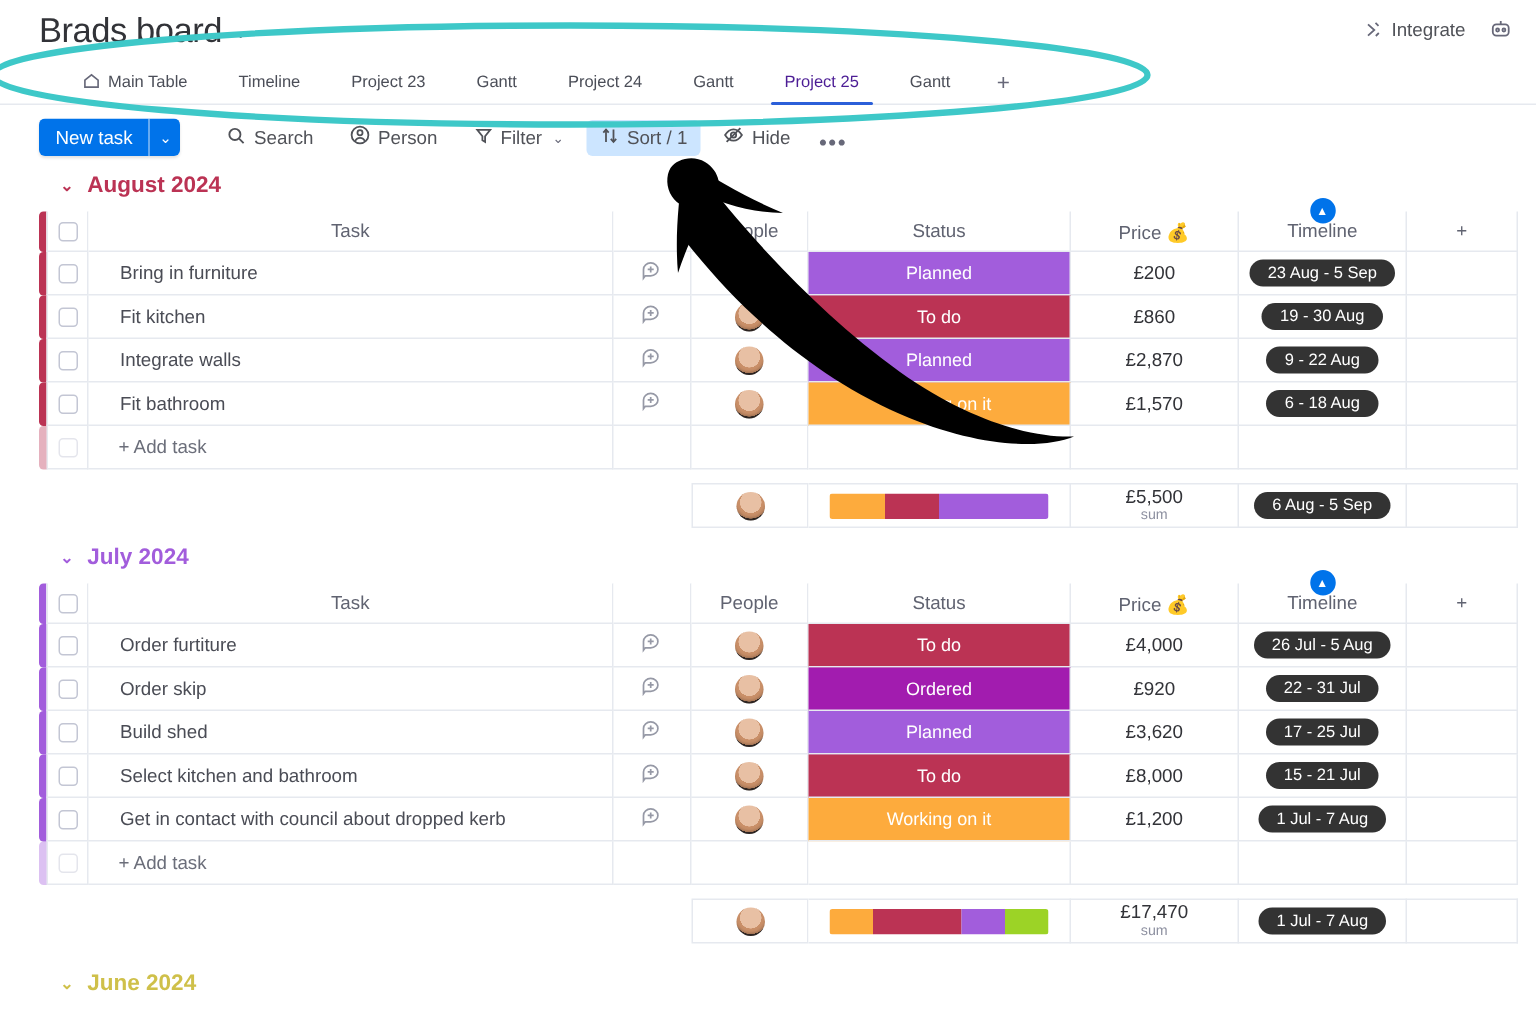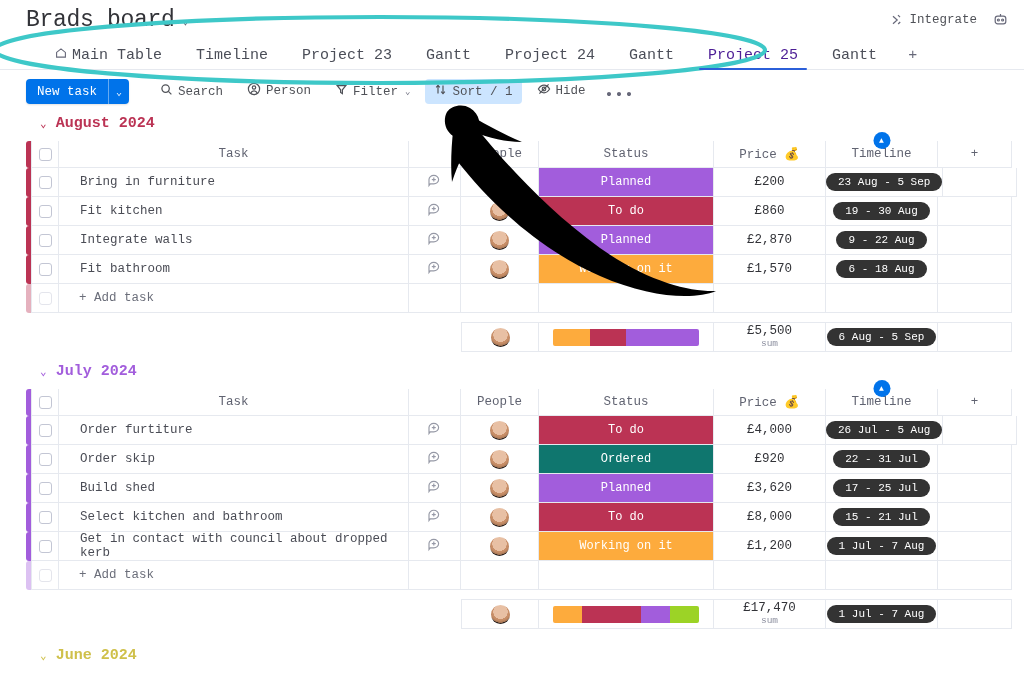--- a/index.html
+++ b/index.html
@@ -3,34 +3,34 @@
 <meta charset="utf-8">
 <style>
   * { box-sizing: border-box; margin: 0; padding: 0; }
   html, body {
     width: 1024px; height: 683px;
     background: #ffffff;
     font-family: "Liberation Sans", sans-serif;
     color: #323338;
     overflow: hidden;
   }
-  #root { position: relative; width: 1024px; height: 683px; overflow: hidden; font-family: Liberation Mono, monospace; }
+  #root { position: relative; width: 1024px; height: 683px; overflow: hidden; }
 
   
   .board-header { position: relative; height: 40px; padding: 6px 14px 0 26px; display: flex; align-items: flex-start; }
   .board-title { font-size: 23px; font-weight: 400; letter-spacing: -0.3px; color: #323338; line-height: 28px; }
   .title-caret { margin-left: 7px; font-size: 13px; color: #676879; line-height: 30px; }
   .header-right { margin-left: auto; display: flex; align-items: center; gap: 16px; padding-top: 6px; padding-right: 2px; }
   .hdr-btn { display: flex; align-items: center; gap: 6px; font-size: 12.5px; color: #505258; }
   .hdr-btn svg { display: block; }
 
   
   .tabbar { position: relative; height: 30px; display: flex; align-items: stretch; padding-left: 38px; }
   .tabbar::after { content: ""; position: absolute; left: 0; right: 0; bottom: 0; height: 1px; background: #e6e9ef; }
-  .tab { position: relative; display: flex; align-items: center; gap: 5px; padding: 0 17px; font-size: 15px; color: #4b4e58; white-space: nowrap; }
+  .tab { position: relative; display: flex; align-items: center; gap: 5px; padding: 0 17px; font-size: 11px; color: #4b4e58; white-space: nowrap; }
   .tab.active { color: #4c1d95; }
   .tab.active::after { content: ""; position: absolute; left: 8px; right: 8px; bottom: 0; height: 2.5px; background: #2b5fd9; border-radius: 2px; z-index: 2; }
   .tab-add { display: flex; align-items: center; padding: 0 14px; font-size: 15px; color: #676879; }
 
   
   .toolbar { height: 34px; display: flex; align-items: flex-end; padding-left: 26px; gap: 0; }
   .newtask { display: flex; align-items: stretch; height: 25px; border-radius: 4px; overflow: hidden; box-shadow: 0 1px 2px rgba(0,0,0,.12); }
   .newtask-main { background: #0073ea; color: #fff; font-size: 12.5px; font-weight: 500; padding: 0 11px; display: flex; align-items: center; }
   .newtask-caret { background: #0073ea; color: #fff; width: 21px; display: flex; align-items: center; justify-content: center; font-size: 10px; border-left: 1px solid rgba(255,255,255,.4); }
   .tb-item { display: flex; align-items: center; gap: 5px; font-size: 12.5px; color: #505258; padding: 4px 9px; border-radius: 4px; margin-left: 6px; }
@@ -420,21 +420,21 @@
             <div class="cell c-chat">
               <span class="chat-ic"><svg width="15" height="15" viewBox="0 0 15 15" fill="none" stroke="#9699a6" stroke-width="1.15">
                   <path d="M2 6.6 a4.8 4.3 0 1 1 4.8 4.3 H3.2 L2 12.5 Z"></path>
                   <path d="M6.8 4.6 v4"></path>
                   <path d="M4.8 6.6 h4"></path>
                 </svg></span>
             </div>
             <div class="cell c-people">
               <span class="avatar"></span>
             </div>
-            <div class="cell c-status" style="background:#0f766e">Ordered</div>
+            <div class="cell c-status" style="background:#a21caf">Ordered</div>
             <div class="cell c-price">£920</div>
             <div class="cell c-time">
               <span class="timepill">22 - 31 Jul</span>
             </div>
             <div class="cell c-plus"></div>
           </div>
           <div class="tbl-row">
             <div class="accent" style="background:#a25ddc"></div>
             <div class="cell c-check">
               <span class="ckbox"></span>

